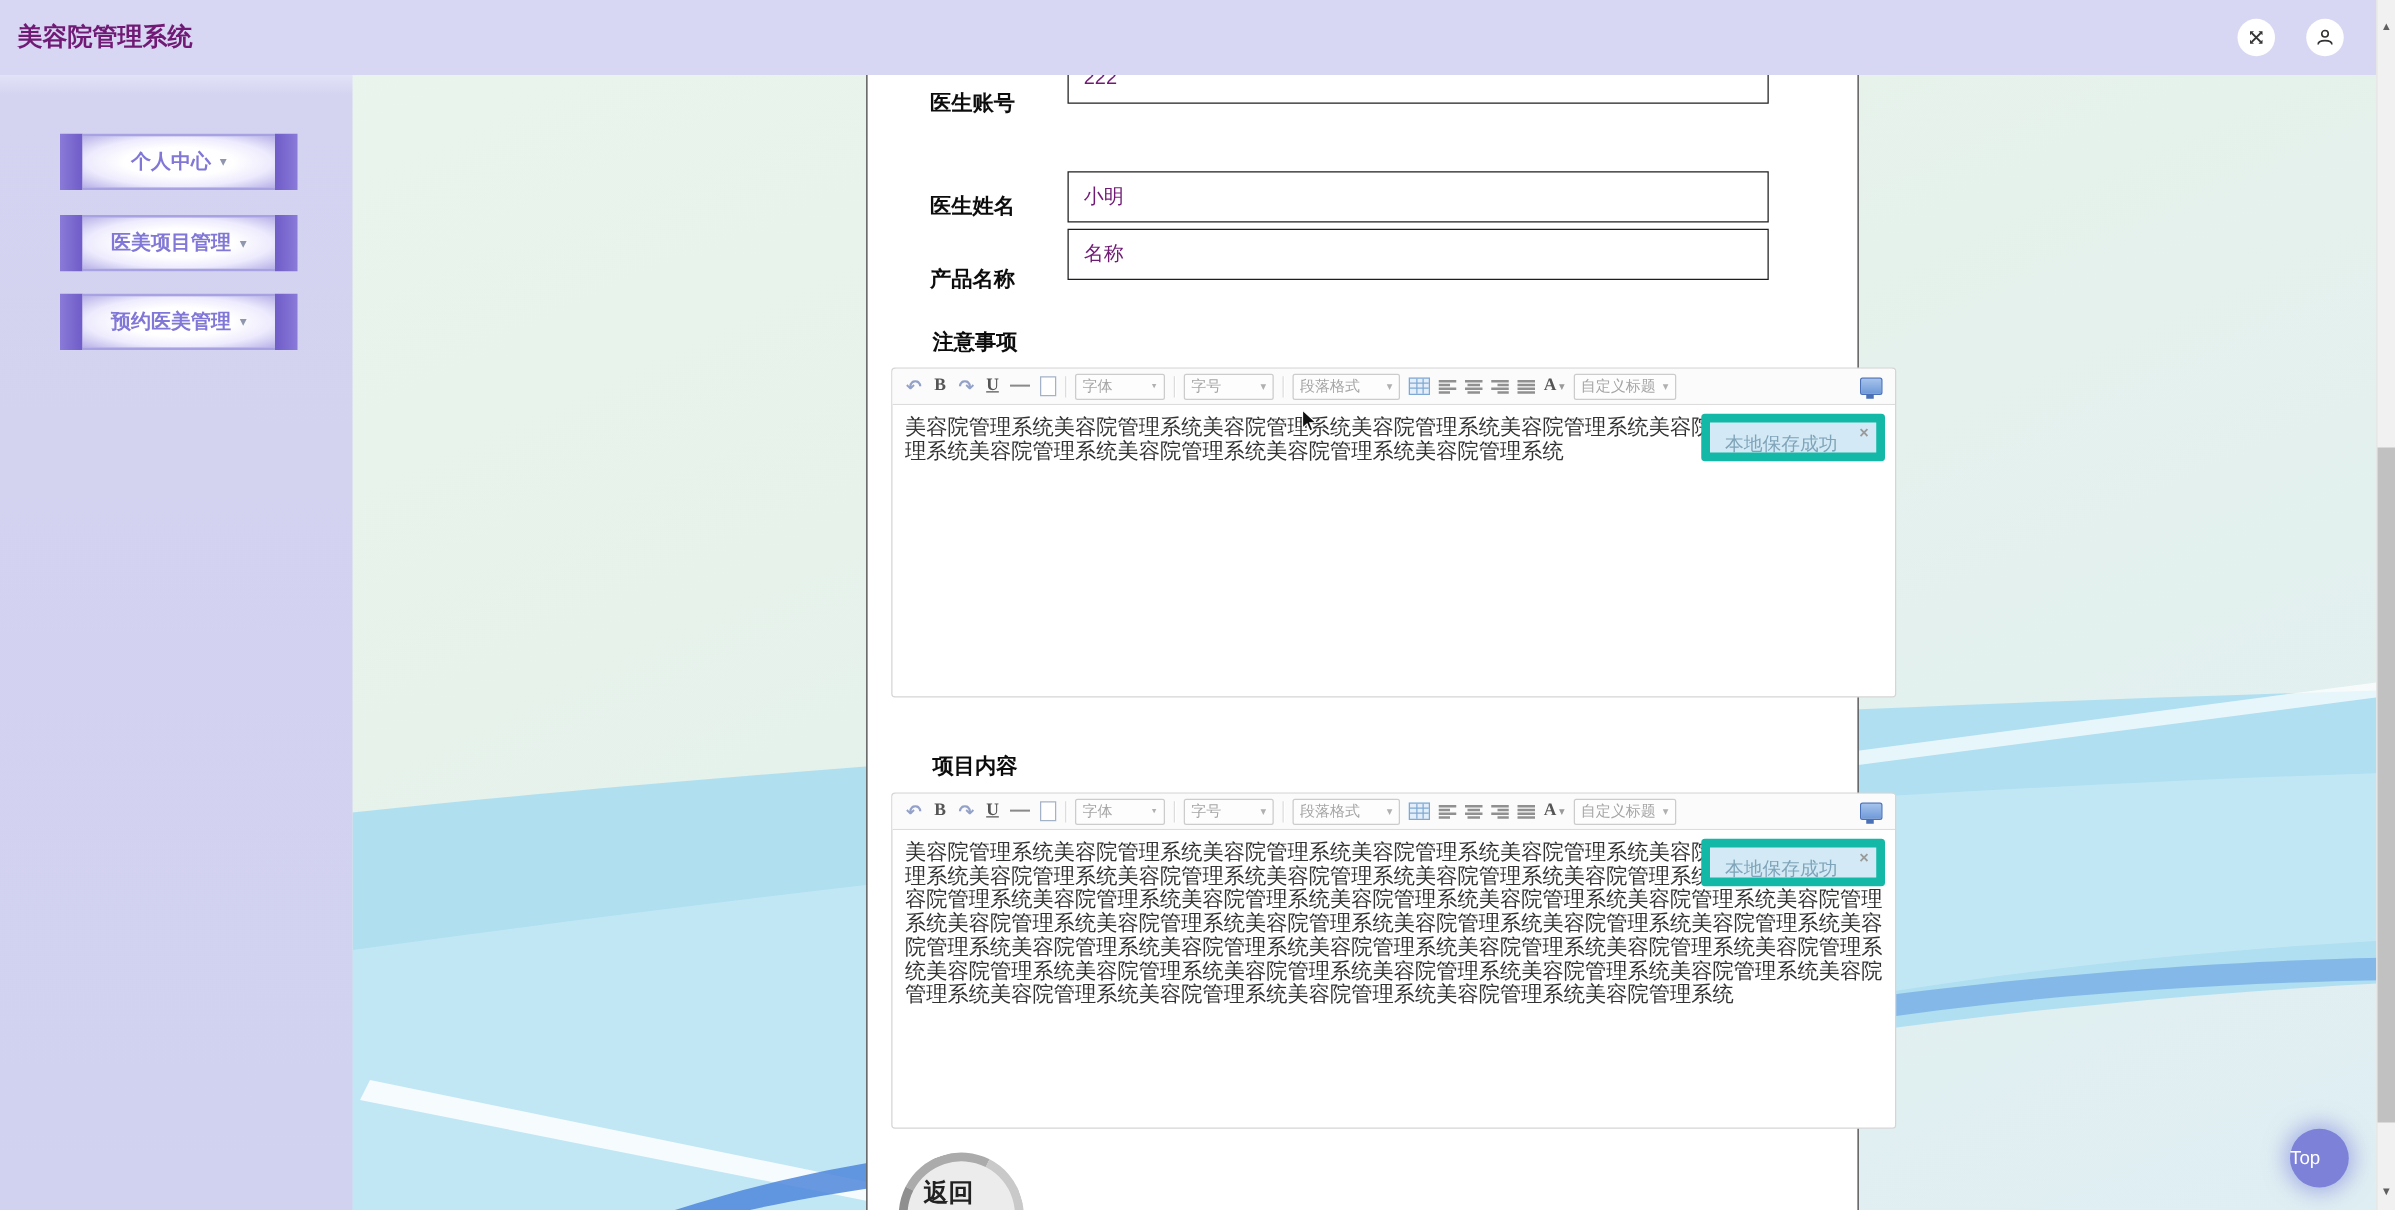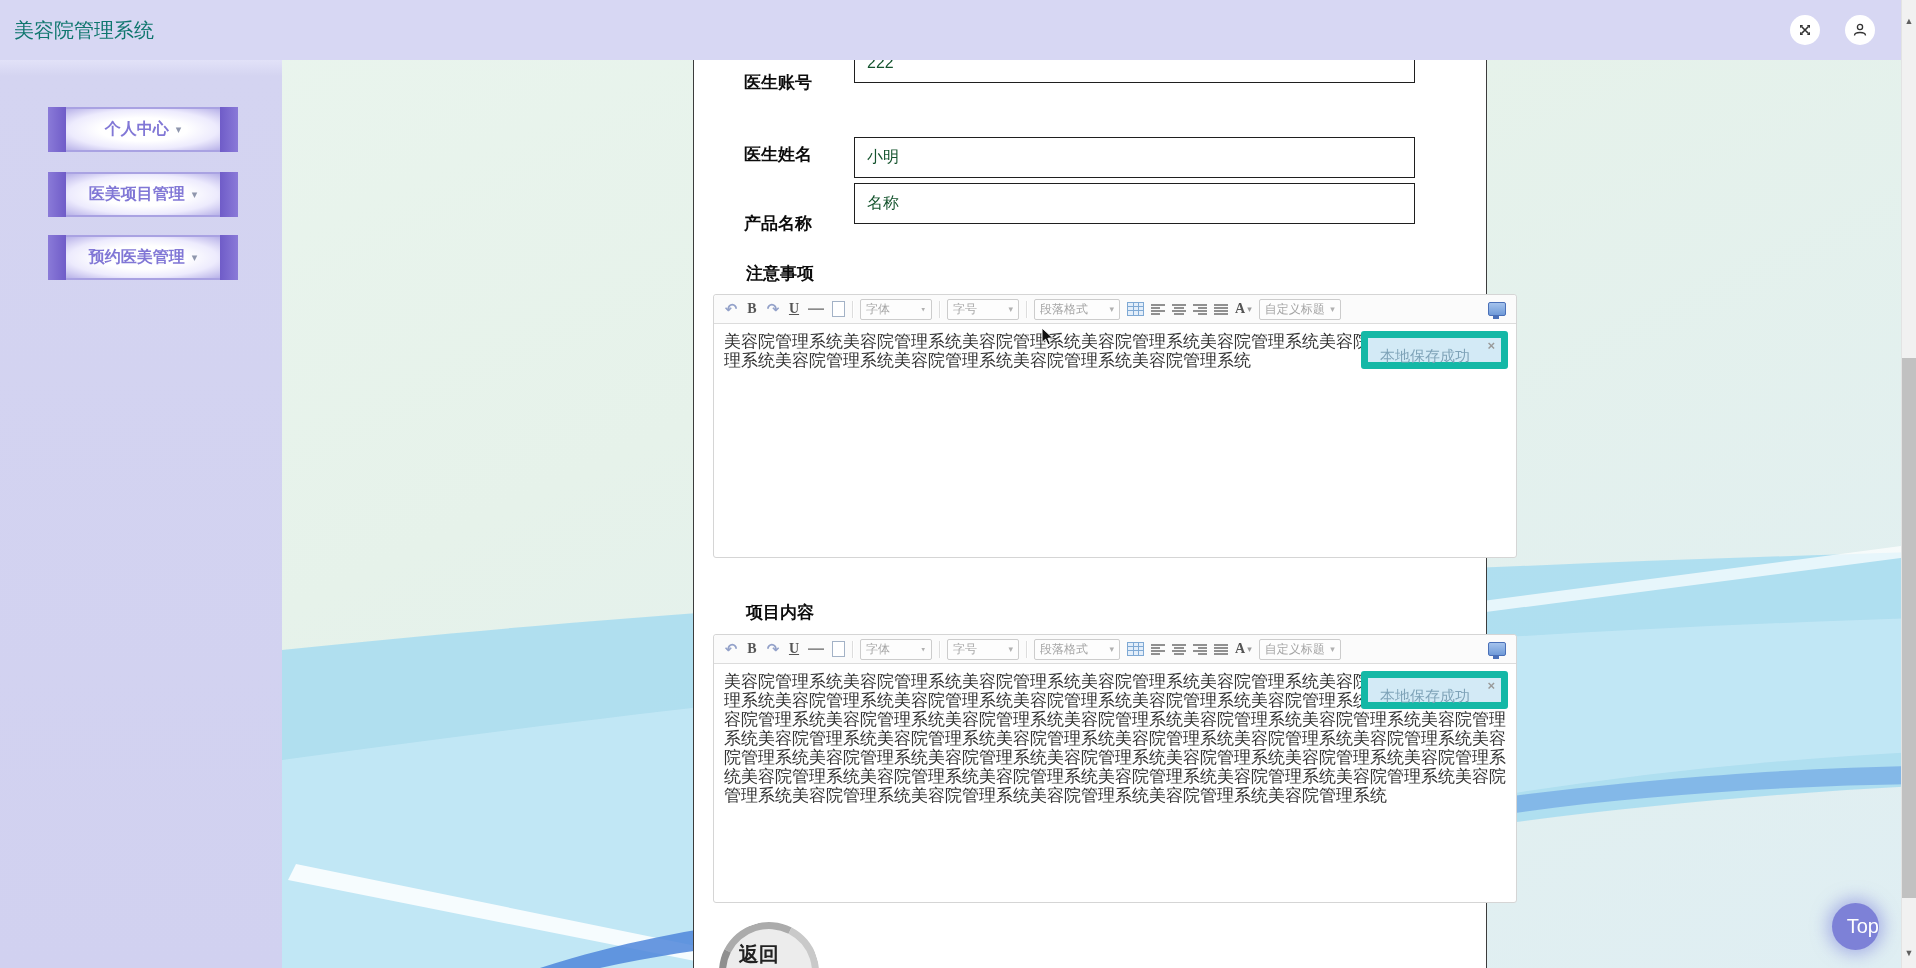--- a/index.html
+++ b/index.html
@@ -3,21 +3,21 @@
 <meta charset="utf-8">
 <style>
   html,body{margin:0;padding:0;}
   body{font-family:"Liberation Sans","DejaVu Sans",sans-serif;}
   .stage{position:relative;width:1916px;height:968px;overflow:hidden;
          background:linear-gradient(155deg,#eaf5ee 0%,#e6f2ea 40%,#dfeef3 100%);}
   .bg-svg{position:absolute;left:0;top:0;z-index:0;}
 
   
   .header{position:absolute;left:0;top:0;width:1901px;height:60px;background:#d7d7f3;z-index:10;}
-  .header .title{position:absolute;left:14px;top:0;line-height:60px;font-size:20px;font-weight:400;color:#0f766e;}
+  .header .title{position:absolute;left:14px;top:0;line-height:60px;font-size:20px;font-weight:700;color:#701a75;}
   .hbtn{position:absolute;top:15px;width:30px;height:30px;border-radius:50%;background:#fff;
         display:flex;align-items:center;justify-content:center;cursor:pointer;}
   .hbtn.fs{left:1790px;} .hbtn.user{left:1845px;}
 
   
   .sidebar{position:absolute;left:0;top:60px;width:282px;height:908px;z-index:5;
            background:linear-gradient(180deg,#e2e2f8 0px,#d4d4f1 16px,#d1d1f0 100%);}
   .sbtn{position:absolute;left:48px;width:190px;height:45px;display:flex;cursor:pointer;border-radius:16px;}
   .sbtn .bar{width:18px;background:linear-gradient(90deg,#8a7ad8,#6f5cc8);}
   .sbtn .bar.r{background:linear-gradient(90deg,#6f5cc8,#8a7ad8);}
@@ -27,21 +27,21 @@
       color:#8177d6;font-size:16px;font-weight:bold;}
   .sbtn .caret{color:#8f96ad;font-size:11px;font-weight:normal;}
   .sbtn.b1{top:47px;} .sbtn.b2{top:112px;} .sbtn.b3{top:175px;}
 
   
   .panel{position:absolute;left:693px;top:0;width:794px;height:980px;background:#fff;z-index:5;
          border-left:1px solid #3c3c3c;border-right:1px solid #3c3c3c;box-sizing:border-box;}
   .flabel{position:absolute;left:50px;width:78px;height:22px;line-height:22px;
           font-size:17px;font-weight:700;color:#0c0c0c;margin-top:20px;}
   .inp{position:absolute;left:160px;width:561px;height:41px;border:1px solid #1f1f1f;background:#fff;
-       font-size:16px;color:#14532d;padding:0 12px;box-sizing:border-box;font-family:inherit;}
+       font-size:16px;color:#701a75;padding:0 12px;box-sizing:border-box;font-family:inherit;}
   .shead{position:absolute;left:52px;height:22px;line-height:22px;font-size:17px;font-weight:700;color:#0c0c0c;}
 
   
   .editor{position:absolute;left:19px;width:802px;border:1px solid #d5d5d5;border-radius:3px;background:#fff;box-sizing:content-box;}
   .editor.e1{top:294px;height:262px;} .editor.e2{top:634px;height:267px;}
   .ed-toolbar{height:28px;background:#fbfbfb;border-bottom:1px solid #dcdcdc;border-radius:3px 3px 0 0;
               display:flex;align-items:center;gap:7px;padding:0 10px;}
   .tb{display:flex;align-items:center;justify-content:center;min-width:14px;height:20px;cursor:pointer;}
   .tb.arrow{color:#93a1c9;font-size:15px;font-weight:bold;}
   .tb.letter{font-family:"Liberation Serif","DejaVu Serif",serif;font-size:14px;color:#555;font-weight:bold;}
@@ -95,22 +95,22 @@
   .toast .close{position:absolute;right:6px;top:1px;font-size:13px;font-weight:bold;color:#9a9a9a;line-height:14px;cursor:pointer;}
 
   
   .back{position:absolute;left:25px;top:922px;width:100px;height:100px;border-radius:50%;
         background:#ececec;border:7px solid #c9c9c9;border-left-color:#8f8f8f;border-top-color:#ababab;
         transform:rotate(-18deg);box-sizing:border-box;cursor:pointer;}
   .back span{display:block;transform:rotate(18deg);font-size:20px;font-weight:bold;color:#222;margin:14px 0 0 18px;}
 
   
   .topbtn{position:absolute;left:1832px;top:903px;width:47px;height:47px;border-radius:50%;background:#7d81d7;
-          box-shadow:0 0 16px 5px rgba(130,134,220,.55);color:#fff;font-size:20px;z-index:25;
-          display:flex;align-items:center;justify-content:flex-end;cursor:pointer;}
+          box-shadow:0 0 16px 5px rgba(130,134,220,.55);color:#fff;font-size:15px;z-index:25;
+          display:flex;align-items:center;justify-content:flex-start;cursor:pointer;}
   .scrollbar{position:absolute;right:0;top:0;width:15px;height:968px;background:#f1f1f1;
              border-left:1px solid #e3e3e3;box-sizing:border-box;z-index:30;}
   .scrollbar .arr{position:absolute;left:0;width:14px;text-align:center;font-size:9px;color:#5f5f5f;cursor:pointer;}
   .scrollbar .arr.up{top:16px;} .scrollbar .arr.down{bottom:10px;}
   .scrollbar .thumb{position:absolute;left:0;width:14px;top:358px;height:540px;background:#c1c1c1;cursor:pointer;}
   .cursor{position:absolute;left:1041px;top:327px;z-index:60;pointer-events:none;}
 </style>
 </head>
 <body>
 
@@ -123,21 +123,21 @@
     <path d="M1180,652 L1916,556 L1916,544 L1186,640 Z" fill="#ffffff" opacity="0.7"></path>
     <path d="M540,968 C660,930 760,918 860,914 L880,934 C780,938 680,950 600,968 Z" fill="#4f86da" opacity="0.85"></path>
     <path d="M1400,812 C1600,780 1790,768 1916,766 L1916,784 C1770,786 1600,798 1470,820 Z" fill="#5f97e2" opacity="0.55"></path>
   </svg>
 
   <div class="panel">
 
     <div class="flabel" style="top:52px;">医生账号</div>
     <input class="inp" style="top: 42px;" type="text" value="222">
 
-    <div class="flabel" style="top:124px;">医生姓名</div>
+    <div class="flabel" style="top:134px;">医生姓名</div>
     <input class="inp" style="top: 100px; margin-top: 37px;" type="text" value="小明">
 
     <div class="flabel" style="top:193px;">产品名称</div>
     <input class="inp" style="top: 183px;" type="text" value="名称">
 
     <div class="shead" style="top:263px;">注意事项</div>
 
     <div class="editor e1">
       <div class="ed-toolbar">
         <span class="tb arrow">↶</span>

